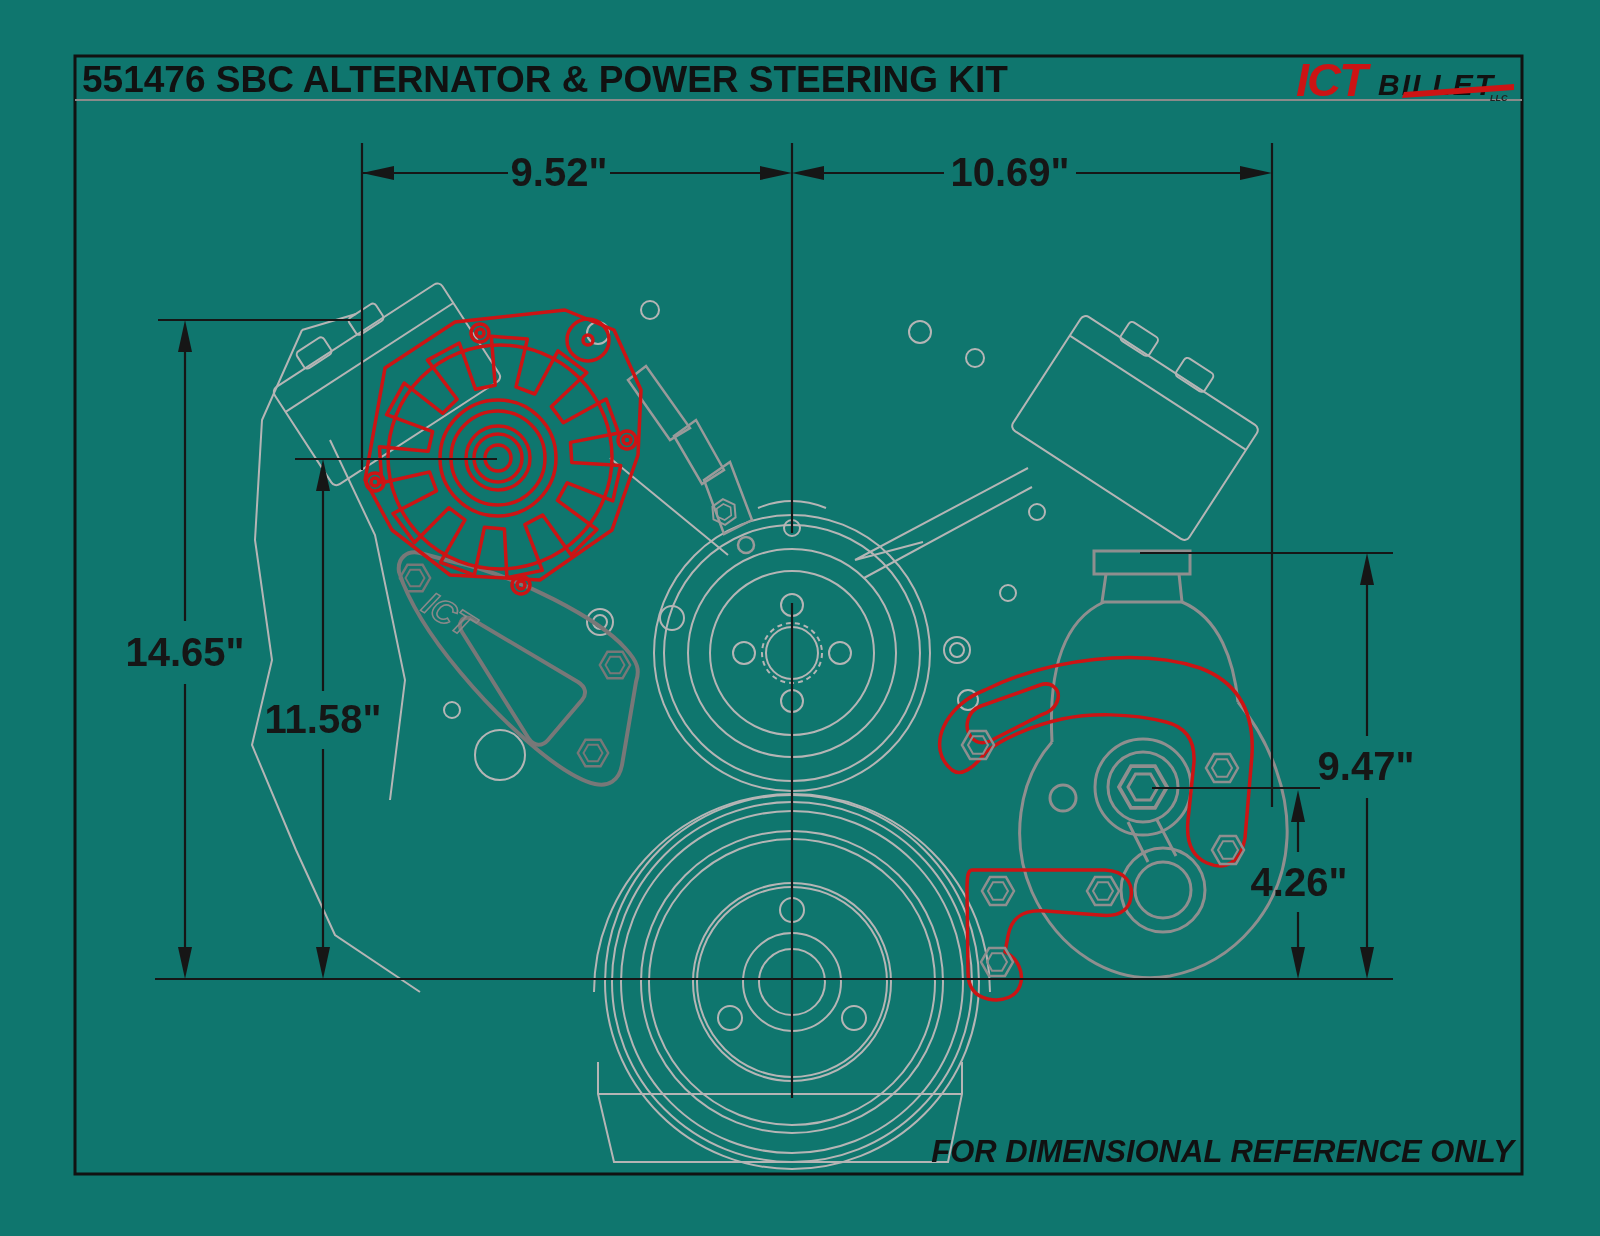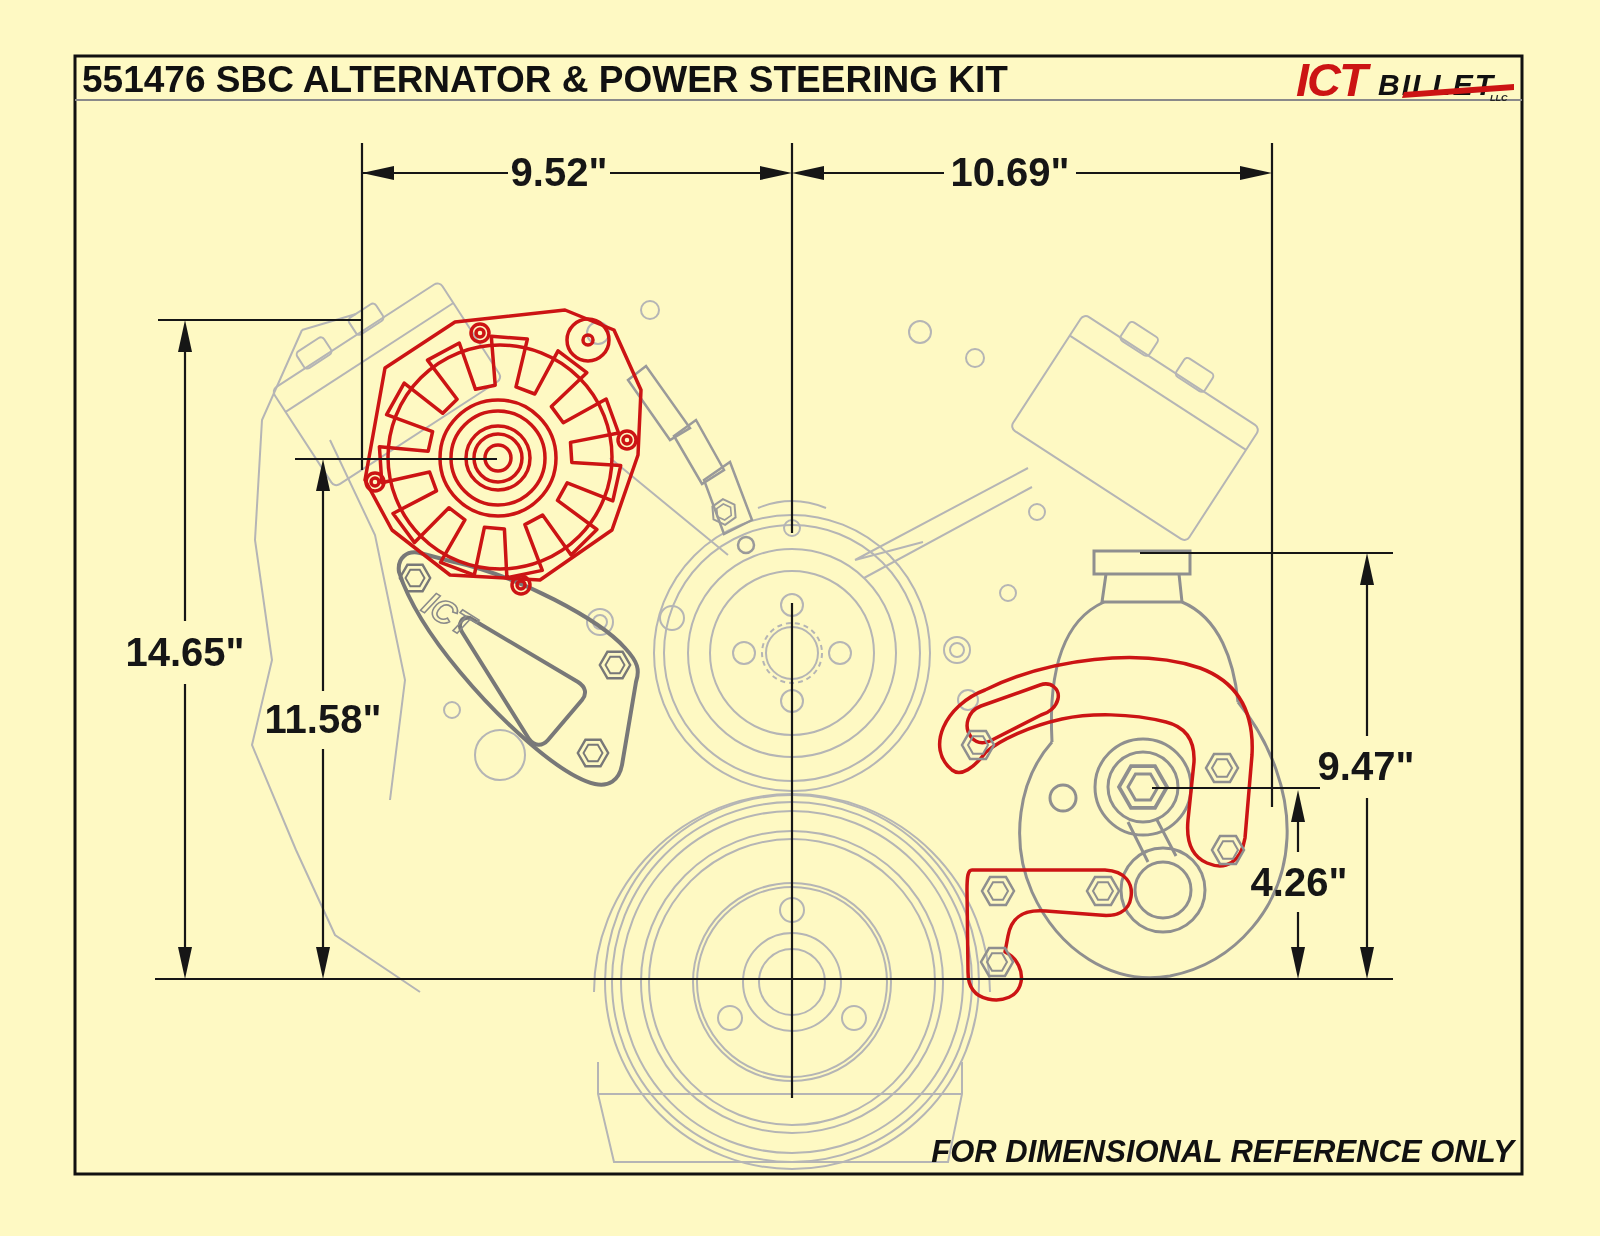--- a/index.html
+++ b/index.html
@@ -1,16 +1,16 @@
 <!DOCTYPE html>
 <html><head>
 <meta charset="utf-8">
 <style>
   html,body{margin:0;padding:0;background:#ffffff;}
-  .stage{width:1600px;height:1236px;position:relative;background:#fef9c3;}
+  .stage{width:1600px;height:1236px;position:relative;background:#0f766e;}
   svg{display:block;}
   text{font-family:"Liberation Sans", sans-serif;}
   .title-text{font-size:37px;font-weight:bold;fill:#111;}
   .dim-label{font-size:40px;font-weight:bold;fill:#161616;}
   .footer-text{font-size:31px;font-weight:bold;font-style:italic;fill:#111;}
   .logo-ict{font-size:47px;font-weight:bold;font-style:italic;fill:#cc1414;letter-spacing:-2px;}
   .logo-billet{font-size:30px;font-weight:bold;font-style:italic;fill:#111;letter-spacing:2px;}
   .logo-llc{font-size:9px;font-weight:bold;font-style:italic;fill:#222;}
   .engrave{font-size:33px;font-weight:bold;font-style:italic;fill:none;stroke:#8a8a8a;stroke-width:1.6px;}
   .gray{stroke:#b5b5b5;fill:none;stroke-width:2;}

